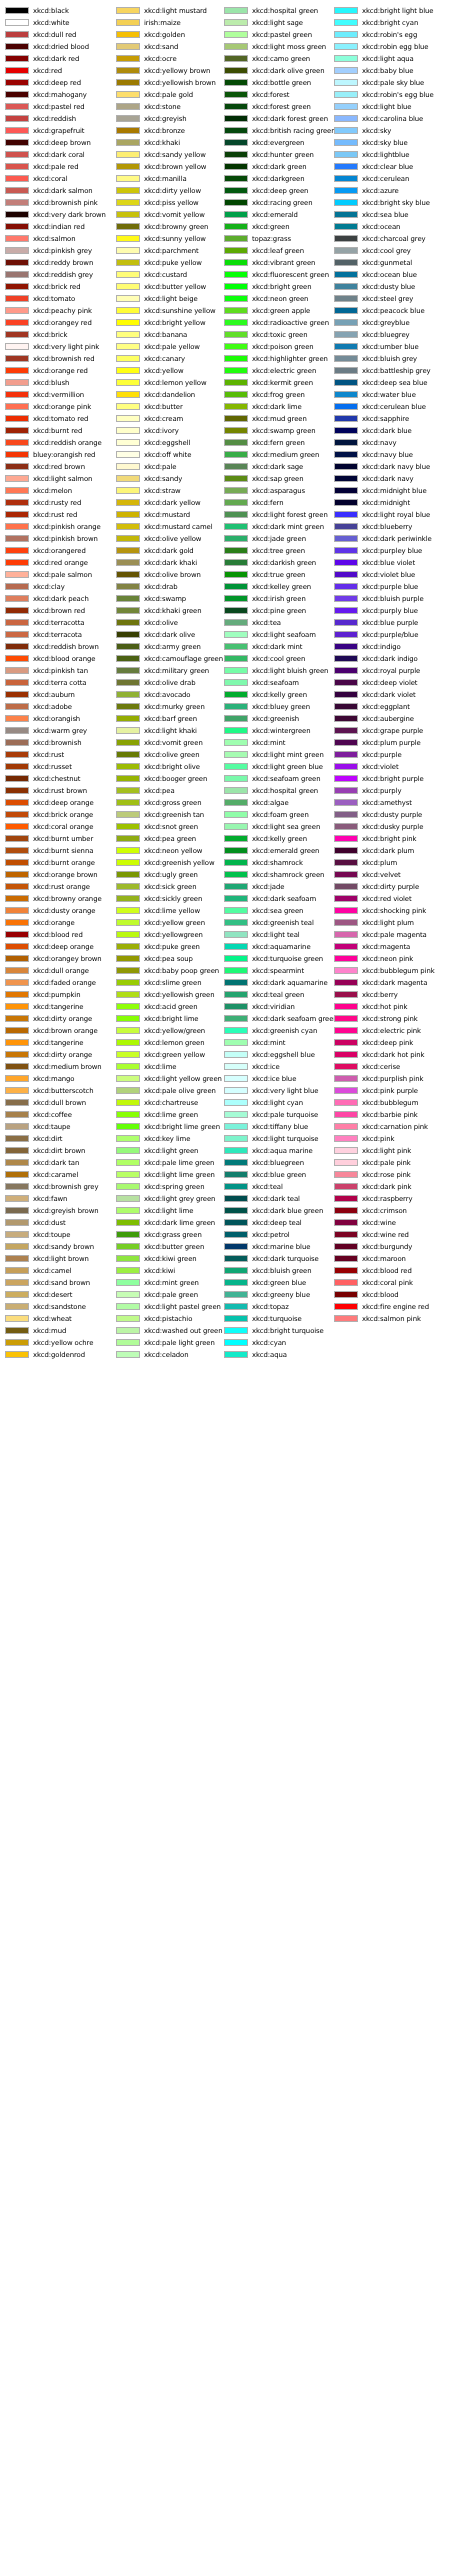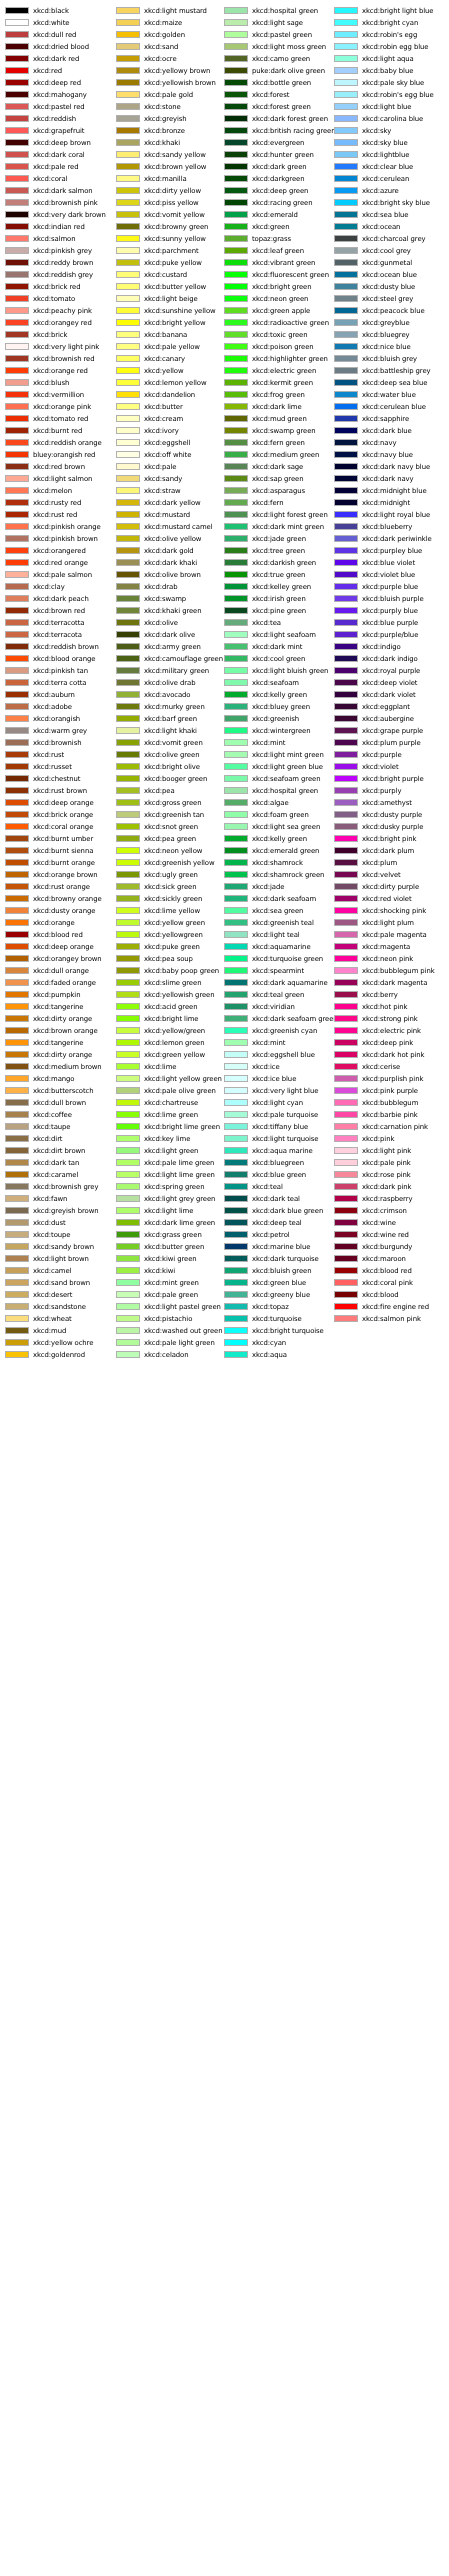--- a/index.html
+++ b/index.html
@@ -504,21 +504,21 @@
         <span class="label">xkcd:goldenrod</span>
       </div>
     </div>
     <div class="col col-1">
       <div class="row">
         <div class="swatch" title="xkcd:light mustard #f7d560" style="background: rgb(247, 213, 96);"></div>
         <span class="label">xkcd:light mustard</span>
       </div>
       <div class="row">
         <div class="swatch" title="xkcd:maize #f4d054" style="background: rgb(244, 208, 84);"></div>
-        <span class="label">xkcd:maize</span>
+        <span class="label">irish:maize</span>
       </div>
       <div class="row">
         <div class="swatch" title="xkcd:golden #f5bf03" style="background: rgb(245, 191, 3);"></div>
         <span class="label">xkcd:golden</span>
       </div>
       <div class="row">
         <div class="swatch" title="xkcd:sand #e2ca76" style="background: rgb(226, 202, 118);"></div>
         <span class="label">xkcd:sand</span>
       </div>
       <div class="row">
@@ -974,21 +974,21 @@
       <div class="row">
         <div class="swatch" title="xkcd:light moss green #a6c875" style="background: rgb(166, 200, 117);"></div>
         <span class="label">xkcd:light moss green</span>
       </div>
       <div class="row">
         <div class="swatch" title="xkcd:camo green #526525" style="background: rgb(82, 101, 37);"></div>
         <span class="label">xkcd:camo green</span>
       </div>
       <div class="row">
         <div class="swatch" title="xkcd:dark olive green #3c4d03" style="background: rgb(60, 77, 3);"></div>
-        <span class="label">puke:dark olive green</span>
+        <span class="label">xkcd:dark olive green</span>
       </div>
       <div class="row">
         <div class="swatch" title="xkcd:bottle green #044a05" style="background: rgb(4, 74, 5);"></div>
         <span class="label">xkcd:bottle green</span>
       </div>
       <div class="row">
         <div class="swatch" title="xkcd:forest #0b5509" style="background: rgb(11, 85, 9);"></div>
         <span class="label">xkcd:forest</span>
       </div>
       <div class="row">
@@ -1520,21 +1520,21 @@
       <div class="row">
         <div class="swatch" title="xkcd:greyblue #77a1b5" style="background: rgb(119, 161, 181);"></div>
         <span class="label">xkcd:greyblue</span>
       </div>
       <div class="row">
         <div class="swatch" title="xkcd:bluegrey #85a3b2" style="background: rgb(133, 163, 178);"></div>
         <span class="label">xkcd:bluegrey</span>
       </div>
       <div class="row">
         <div class="swatch" title="xkcd:nice blue #107ab0" style="background: rgb(16, 122, 176);"></div>
-        <span class="label">xkcd:nice blue</span>
+        <span class="label">xkcd:umber blue</span>
       </div>
       <div class="row">
         <div class="swatch" title="xkcd:bluish grey #748b97" style="background: rgb(116, 139, 151);"></div>
         <span class="label">xkcd:bluish grey</span>
       </div>
       <div class="row">
         <div class="swatch" title="xkcd:battleship grey #6b7c85" style="background: rgb(107, 124, 133);"></div>
         <span class="label">xkcd:battleship grey</span>
       </div>
       <div class="row">

